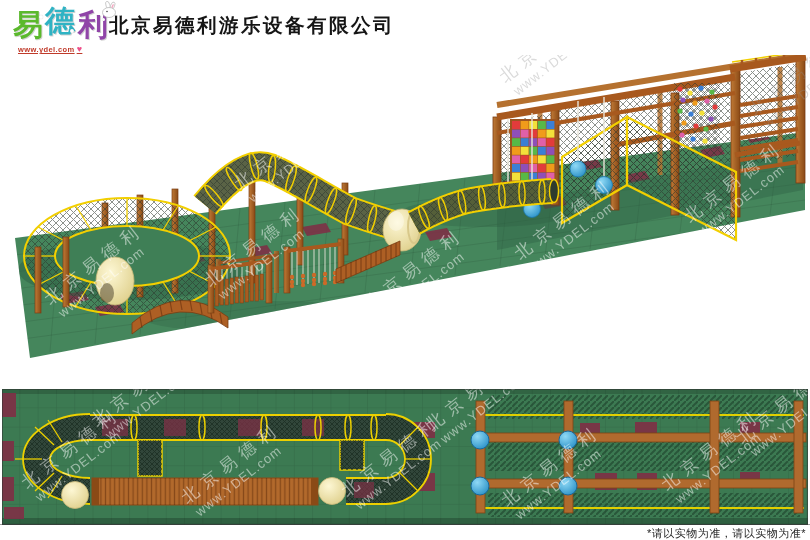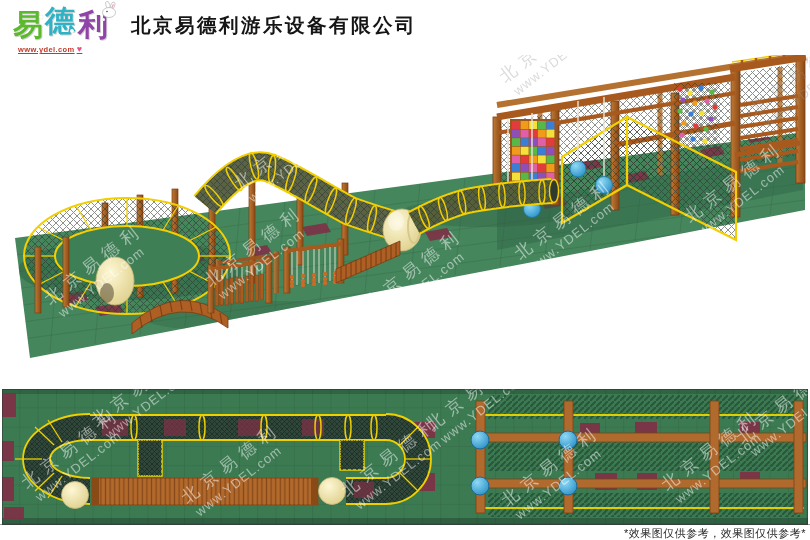--- a/index.html
+++ b/index.html
@@ -13,21 +13,21 @@
   .lc1{left:1px;top:7px;color:var(--logo-green,#5bb92c);}
   .lc2{left:33px;top:3px;color:var(--logo-cyan,#2fb3c4);}
   .lc3{left:66px;top:7px;color:var(--logo-purple,#9044a8);}
   .sparkle{position:absolute;width:4px;height:4px;border-radius:50%;background:#fff;
            box-shadow:0 0 1px rgba(0,0,0,.25);}
   .sp1{left:27px;top:12px;} .sp2{left:58px;top:26px;} .sp3{left:90px;top:15px;width:3px;height:3px;}
   .rabbit{position:absolute;left:84px;top:-2px;}
   .logo-url{position:absolute;left:6px;top:41px;width:96px;font-size:7.5px;font-weight:bold;
             color:#c03a2a;letter-spacing:.4px;white-space:nowrap;text-decoration:underline;}
   .heart{color:var(--heart-pink,#ef4f8a);font-size:9px;margin-left:2px;}
-  .company{position:absolute;left:131px;top:12px;margin:0;font-size:19.5px;font-weight:bold;
+  .company{position:absolute;left:109px;top:12px;margin:0;font-size:19.5px;font-weight:bold;
            color:#151515;letter-spacing:2.5px;white-space:nowrap;}
   
   .scene3d{position:absolute;left:0;top:55px;}
   .planview{position:absolute;left:2px;top:389px;}
   
   .wmc{font-size:17px;letter-spacing:7px;fill:#ffffff;opacity:.5;}
   .wmu{font-size:13px;letter-spacing:1px;fill:#ffffff;opacity:.5;}
   .wm-gray .wmc,.wm-gray .wmu{fill:#909090;opacity:.33;}
   
   .disclaimer{position:absolute;right:4px;top:526px;font-size:11px;color:#272727;
@@ -638,14 +638,14 @@
       <g class="wm" transform="translate(740,55) rotate(-38)">
           <text class="wmc">北京易德利</text>
           <text class="wmu" x="2" y="18">www.YDEL.com</text>
         </g>
     </g>
 
     <rect x="0.5" y="0.5" width="805" height="135" fill="none" stroke="rgba(50,50,50,0.55)" stroke-width="1"></rect>
   </svg>
 
   <div class="divider"></div>
-  <div class="disclaimer">*效果图仅供参考，效果图仅供参考*</div>
+  <div class="disclaimer">*请以实物为准，请以实物为准*</div>
 </div>
 
 </body></html>

